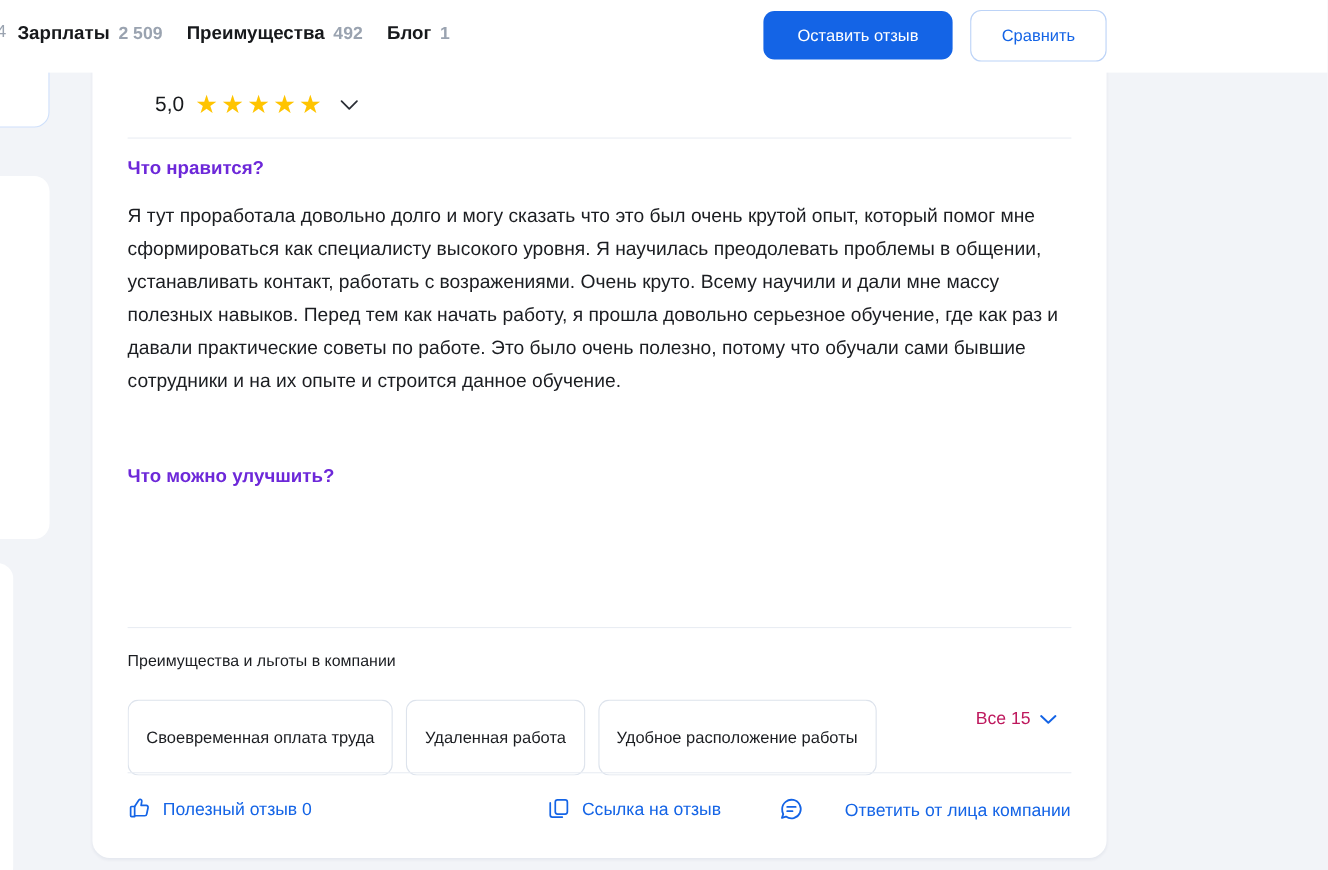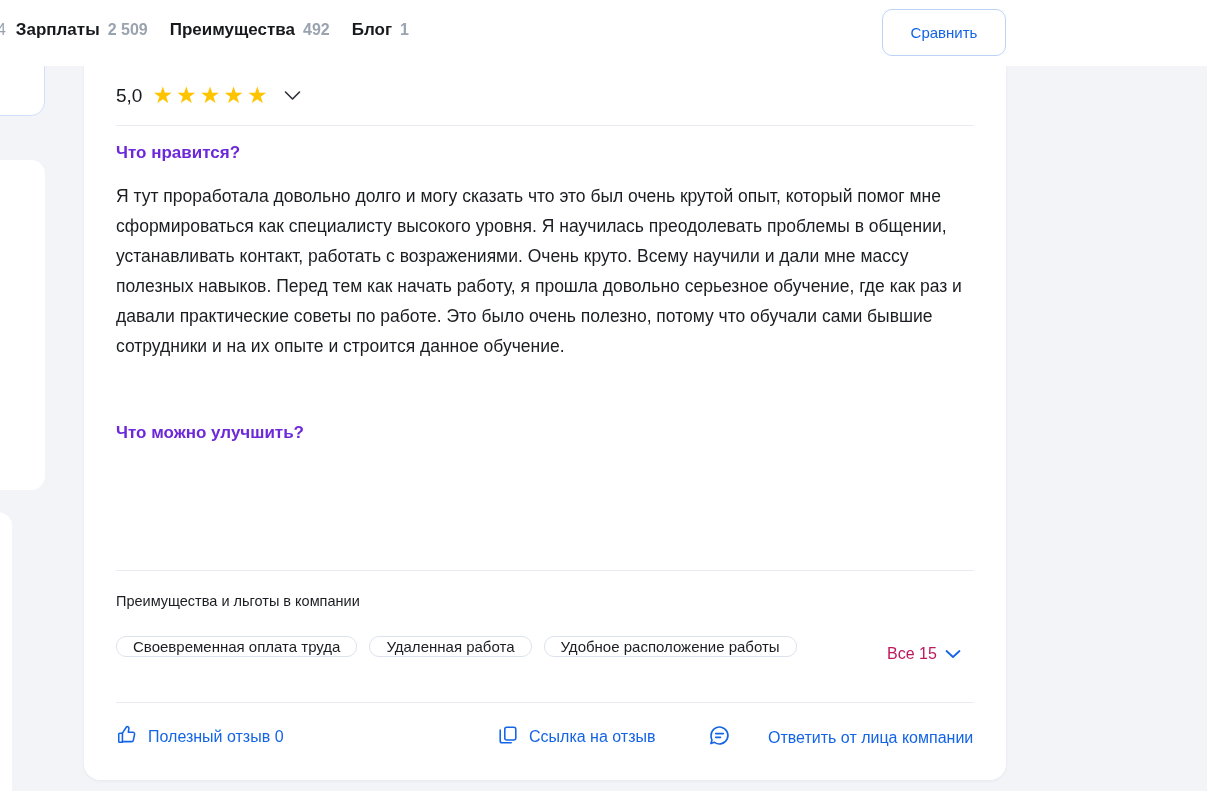--- a/index.html
+++ b/index.html
@@ -127,20 +127,21 @@
     position: absolute;
     left: 32px;
     top: 36px;
     display: flex;
     align-items: center;
     gap: 10px;
   }
   .rating-value {
     font-size: 19px;
     color: #17191c;
+    margin-left: 25px;
   }
   .stars {
     display: flex;
     gap: 3px;
     color: #ffc400;
     font-size: 23px;
     line-height: 1;
   }
   .chev {
     margin-left: 6px;
@@ -196,21 +197,21 @@
     display: flex;
     align-items: center;
     gap: 12px;
     width: 790px;
     overflow: hidden;
     white-space: nowrap;
   }
   .chip {
     border: 1px solid #dde3ec;
     border-radius: 10px;
-    padding: 1px 16px;
+    padding: 25px 16px;
     font-size: 15px;
     color: #1b1d21;
     background: #ffffff;
     flex: 0 0 auto;
     cursor: pointer;
   }
   .chips-fade {
     position: absolute;
     left: 790px;
     top: 580px;
@@ -276,20 +277,21 @@
         <span class="nav-label">Преимущества</span>
         <span class="nav-count">492</span>
       </div>
 
       <div class="nav-item">
         <span class="nav-label">Блог</span>
         <span class="nav-count">1</span>
       </div>
     </div>
 
+    <button class="btn-primary">Оставить отзыв</button>
     <button class="btn-secondary">Сравнить</button>
   </div>
 
   <div class="card">
 
     <div class="rating-row">
       <span class="rating-value">5,0</span>
       <span class="stars">
         <span>★</span>
         <span>★</span>

